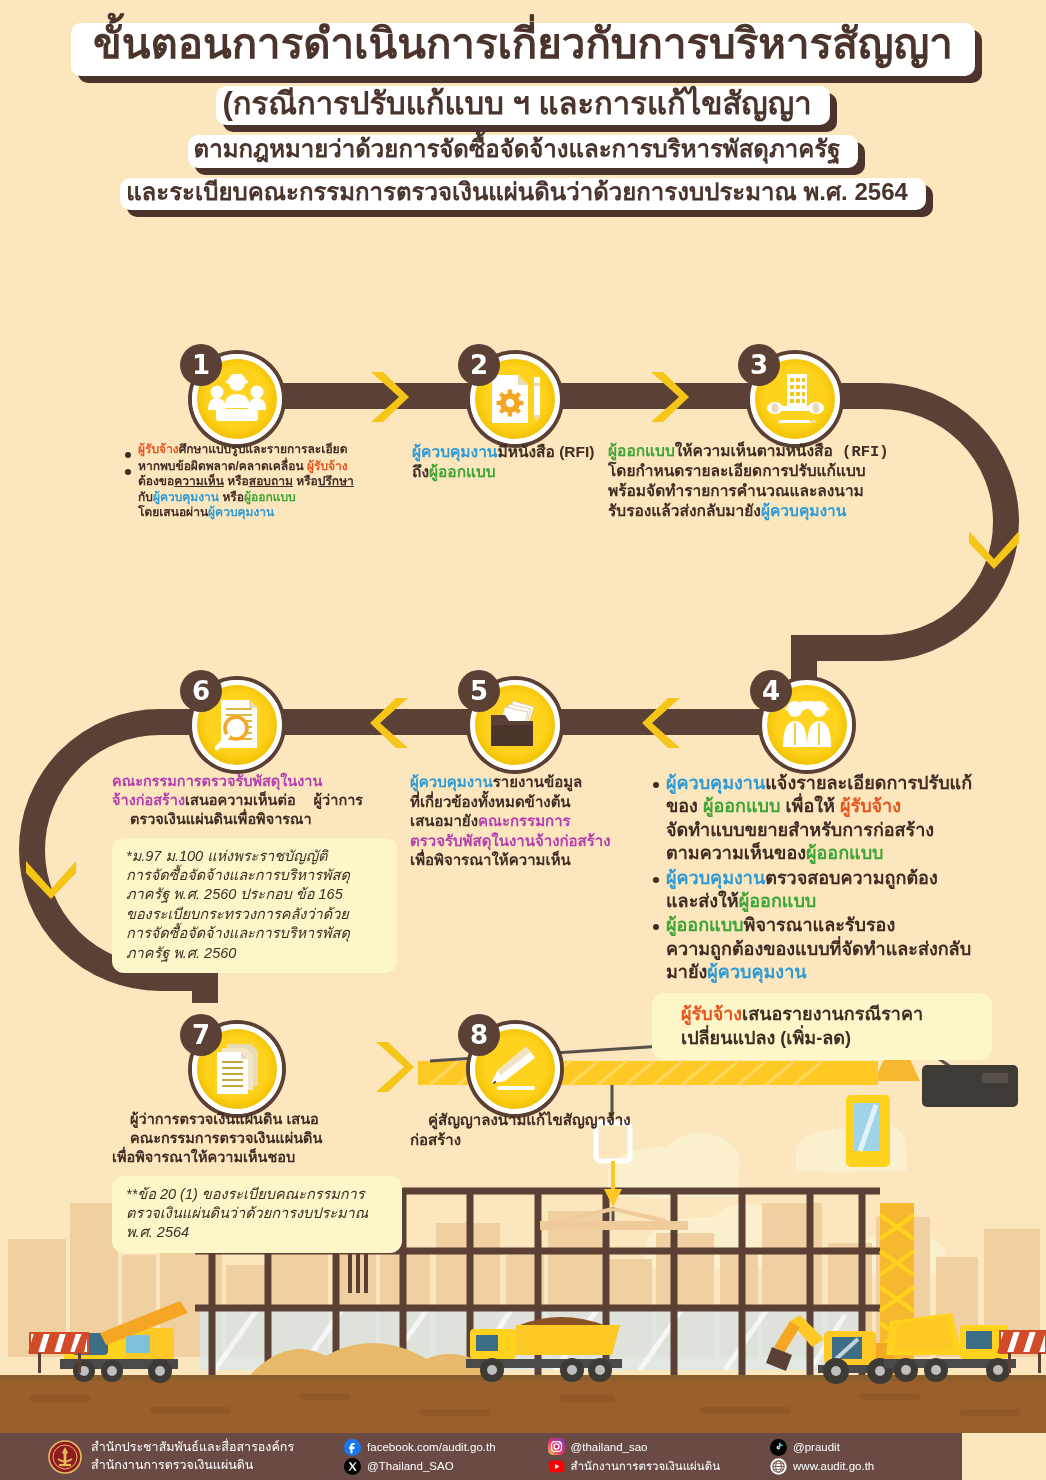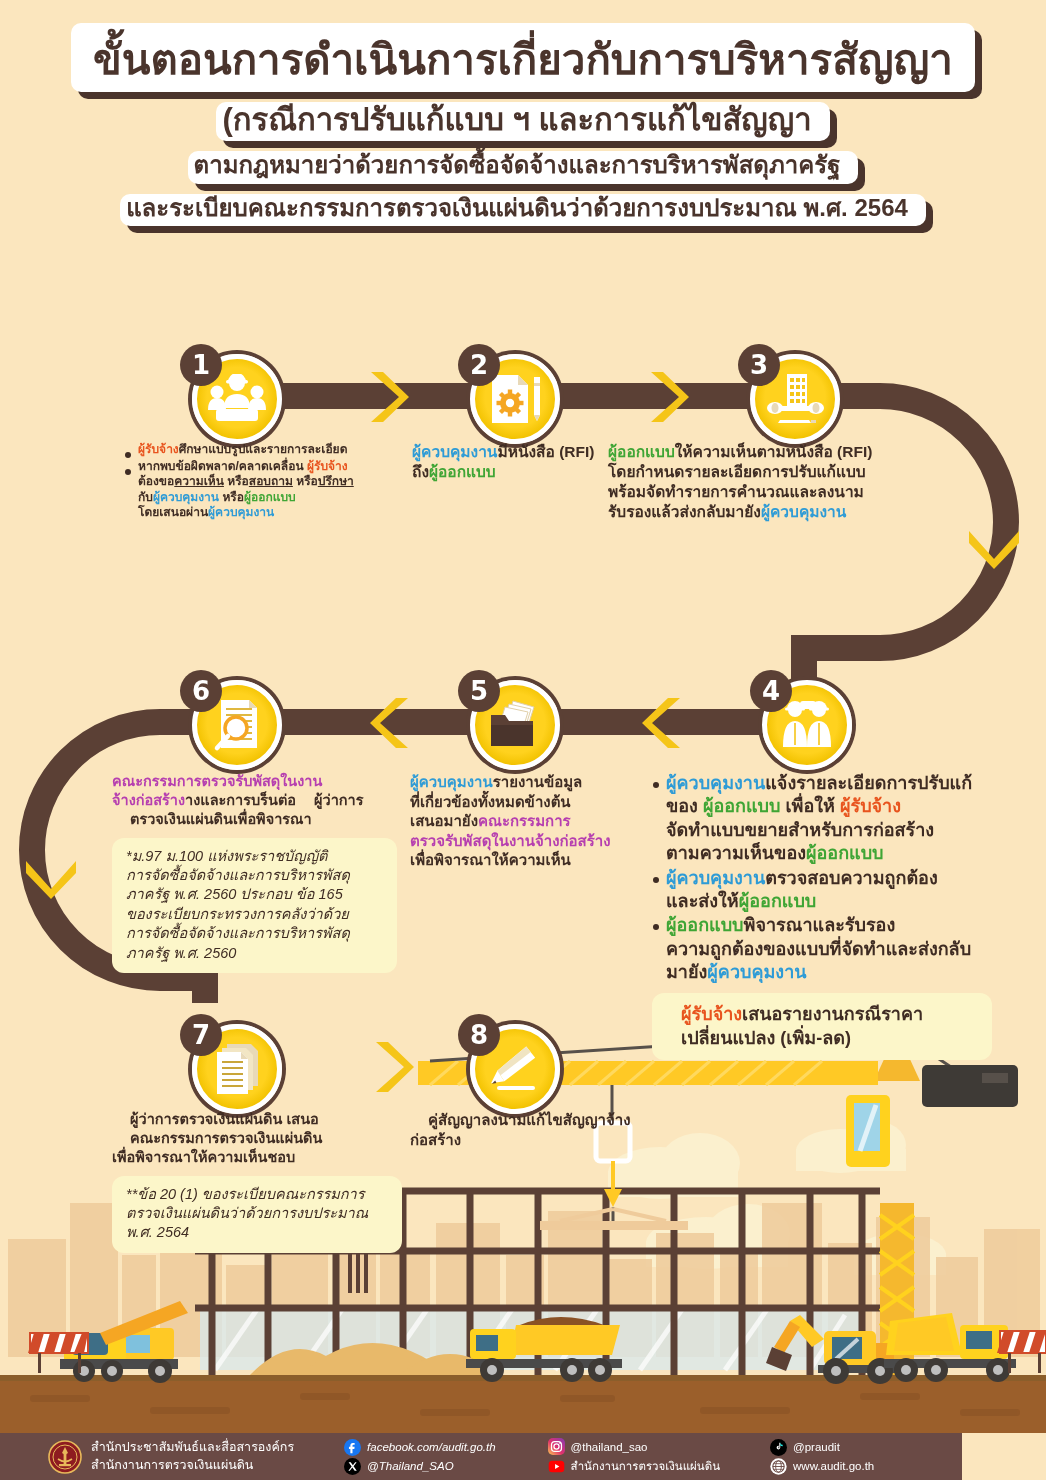--- a/index.html
+++ b/index.html
@@ -28,21 +28,21 @@
     background: #FFFFFF;
     color: #4A342C;
     font-weight: bold;
     border-radius: 10px;
     padding: 2px 18px 6px 6px;
     margin: 5px 0;
     line-height: 1.02;
     box-shadow: 7px 7px 0 #4A342C;
     white-space: nowrap;
   }
-  #title-l1 { font-size: 42px; padding: 16px 22px 10px 22px; }
+  #title-l1 { font-size: 42px; padding: 0 22px 10px 22px; }
   #title-l2 { font-size: 31px; }
   #title-l3 { font-size: 24px; }
   #title-l4 { font-size: 24px; }
 
   
   #flow-svg {
     position: absolute;
     top: 0; left: 0;
     width: 1046px; height: 1480px;
     z-index: 1;
@@ -604,21 +604,21 @@
 
   <div class="txt" style="left:412px; top:442px; width:290px; font-size:15.5px;">
     <p>
       <span class="blue">ผู้ควบคุมงาน</span><span class="dark">มีหนังสือ (RFI)</span>
     </p>
     <p>
       <span class="dark">ถึง</span><span class="green">ผู้ออกแบบ</span>
     </p>
   </div>
 
-  <div class="txt" style="left:608px; top:442px; width:360px; font-size:15.5px;">
+  <div class="txt" style="left:608px; top:442px; width:360px; font-size:15.5px;font-family:Liberation Mono, monospace;">
     <p>
       <span class="green">ผู้ออกแบบ</span><span class="dark">ให้ความเห็นตามหนังสือ (RFI)</span>
     </p>
     <p class="dark">โดยกำหนดรายละเอียดการปรับแก้แบบ</p>
     <p class="dark">พร้อมจัดทำรายการคำนวณและลงนาม</p>
     <p>
       <span class="dark">รับรองแล้วส่งกลับมายัง</span><span class="blue">ผู้ควบคุมงาน</span>
     </p>
   </div>
 
@@ -656,21 +656,21 @@
     <p>
       <span class="dark">เสนอมายัง</span><span class="purple">คณะกรรมการ</span>
     </p>
     <p class="purple">ตรวจรับพัสดุในงานจ้างก่อสร้าง</p>
     <p class="dark">เพื่อพิจารณาให้ความเห็น</p>
   </div>
 
   <div class="txt" style="left:112px; top:772px; width:285px; font-size:14.5px;">
     <p class="purple">คณะกรรมการตรวจรับพัสดุในงาน</p>
     <p>
-      <span class="purple">จ้างก่อสร้าง</span><span class="dark">างและการบร็นต่อ</span><span class="dark b">ผู้ว่าการ</span>
+      <span class="purple">จ้างก่อสร้าง</span><span class="dark">เสนอความเห็นต่อ</span><span class="dark b">ผู้ว่าการ</span>
     </p>
     <p>
       <span class="dark b">ตรวจเงินแผ่นดิน</span><span class="dark">เพื่อพิจารณา</span>
     </p>
     <div class="note" style="margin-top:9px; font-size:14.5px;">
       <p>*ม.97 ม.100 แห่งพระราชบัญญัติ</p>
       <p>การจัดซื้อจัดจ้างและการบริหารพัสดุ</p>
       <p>ภาครัฐ พ.ศ. 2560 ประกอบ ข้อ 165</p>
       <p>ของระเบียบกระทรวงการคลังว่าด้วย</p>
       <p>การจัดซื้อจัดจ้างและการบริหารพัสดุ</p>
@@ -707,21 +707,21 @@
       <rect x="15.6" y="14" width="2.8" height="10" fill="#E8B95A"></rect>
       <path d="M10 19 q7 5 14 0" fill="none" stroke="#E8B95A" stroke-width="1.6"></path>
       <rect x="11" y="24" width="12" height="2.2" fill="#E8B95A"></rect>
     </svg>
 
     <div class="f-col" id="f-org">
       <div>สำนักประชาสัมพันธ์และสื่อสารองค์กร</div>
       <div>สำนักงานการตรวจเงินแผ่นดิน</div>
     </div>
 
-    <div class="f-col" style="margin-left:50px;font-style:italic;">
+    <div class="f-col" style="margin-left:50px;">
       <div class="f-row">
         <svg class="f-ic" viewBox="0 0 24 24">
           <circle cx="12" cy="12" r="12" fill="#1877F2"></circle>
           <path d="M15 8h-2c-.6 0-1 .4-1 1v2h3l-.4 3H12v6h-3v-6H7v-3h2V9c0-2.2 1.3-3.5 3.3-3.5H15z" fill="#FFFFFF"></path>
         </svg>
         <span>facebook.com/audit.go.th</span>
       </div>
       <div class="f-row">
         <svg class="f-ic" viewBox="0 0 24 24">
           <circle cx="12" cy="12" r="12" fill="#000000"></circle>

